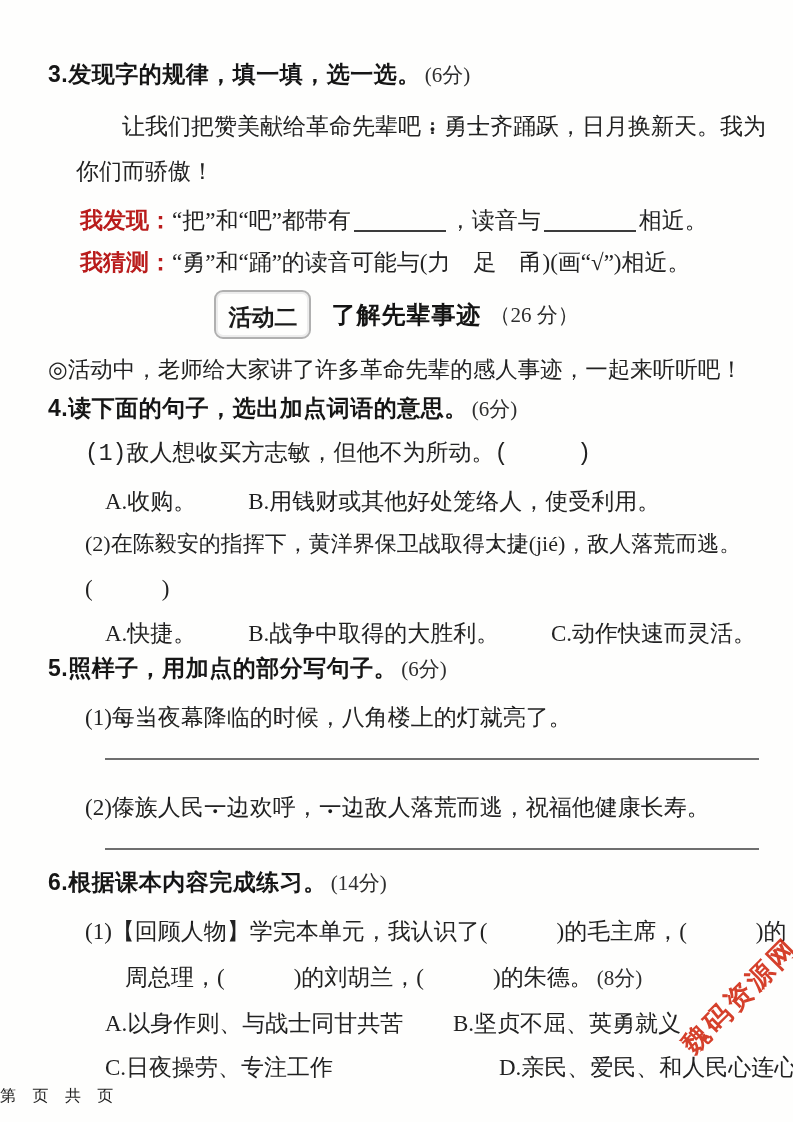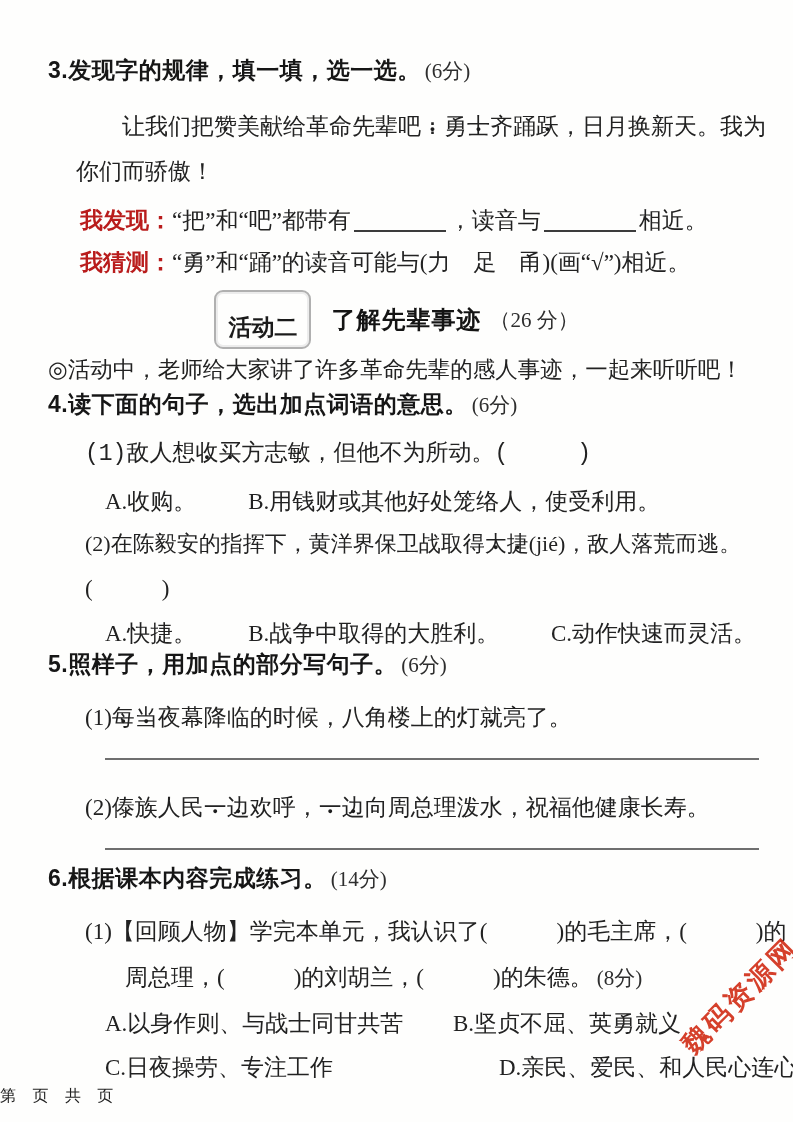--- a/index.html
+++ b/index.html
@@ -6,41 +6,41 @@
   body { background:#ffffff; }
   .page {
     position:relative; width:793px; height:1122px; margin:0 auto;
     background:#fefefd; color:#1d1d1d; overflow:hidden;
   }
 
   .abs { position:absolute; }
 
   
   .stem { font-family:"Liberation Sans","DejaVu Sans",sans-serif; font-weight:bold;
-          font-size:23px; line-height:25px; letter-spacing:0.5px; color:#161616;text-align:center; }
+          font-size:23px; line-height:32px; letter-spacing:0.5px; color:#161616;text-align:center; }
   .score { font-family:"Liberation Serif","DejaVu Serif",serif; font-weight:normal;
            font-size:21px; color:#2e2e2e; letter-spacing:0; margin-left:4px; }
 
   
   .bodyline { font-family:"Liberation Serif","DejaVu Serif",serif; font-size:23px;
               line-height:44px; color:#222; white-space:nowrap; }
   .wrapline { white-space:normal; }
 
   .q3-stem   { top:58px;  left:48px; }
   .q3-para   { top:104px; left:76px; width:692px; line-height:45px; text-indent:46px; white-space:normal; }
   .q3-found  { top:198px; left:80px; }
   .q3-guess  { top:240px; left:80px; }
   .flabel { font-family:"Liberation Sans","DejaVu Sans",sans-serif; font-weight:bold; color:#b91c1c; }
 
   .blank { display:inline-block; width:92px; height:24px;
            border-bottom:2px solid #3c3c3c; vertical-align:-4px; margin:0 3px; }
 
   .activity-row { top:290px; left:0; width:100%; text-align:center; }
   .activity-badge { display:inline-block; border:2px solid #b0b0b0; border-radius:9px;
-                    box-shadow:inset 0 0 0 2px #ececec; padding:20px 12px 4px 12px;
+                    box-shadow:inset 0 0 0 2px #ececec; padding:10px 12px 4px 12px;
                     font-family:"Liberation Sans","DejaVu Sans",sans-serif; font-weight:bold;
                     font-size:23px; color:#1a1a1a; margin-right:16px; vertical-align:middle; }
   .activity-title { font-family:"Liberation Sans","DejaVu Sans",sans-serif; font-weight:bold;
                     font-size:24px; color:#141414; vertical-align:middle; letter-spacing:1px; }
   .activity-score { font-family:"Liberation Serif","DejaVu Serif",serif; font-size:21px;
                     color:#2e2e2e; vertical-align:middle; margin-left:4px;margin-top:44px; }
 
   .intro { top:348px; left:48px; width:720px; font-size:22.5px; }
 
   .q4-stem  { top:392px; left:48px; }
@@ -115,21 +115,21 @@
     <span class="opt">A.快捷。</span>
     <span class="opt">B.战争中取得的大胜利。</span>
     <span class="opt">C.动作快速而灵活。</span>
   </div>
 
   <div class="abs stem q5-stem"><span>5.</span><span>照样子，用加点的部分写句子。</span><span class="score">(6分)</span></div>
 
   <div class="abs bodyline q5-p1"><span>(1)</span><span class="em">每</span><span class="em">当</span><span>夜幕降临的时候，八角楼上的灯</span><span class="em">就</span><span>亮了。</span></div>
   <div class="abs answer-line q5-l1"></div>
 
-  <div class="abs bodyline q5-p2"><span>(2)傣族人民</span><span class="em">一</span><span class="em">边</span><span>欢呼，</span><span class="em">一</span><span class="em">边</span><span>向周总理泼水，祝福他健康长寿。</span></div>
+  <div class="abs bodyline q5-p2"><span>(2)傣族人民</span><span class="em">一</span><span class="em">边</span><span>欢呼，</span><span class="em">一</span><span class="em">边</span><span>敌人落荒而逃，祝福他健康长寿。</span></div>
   <div class="abs answer-line q5-l2"></div>
 
   <div class="abs stem q6-stem"><span>6.</span><span>根据课本内容完成练习。</span><span class="score">(14分)</span></div>
 
   <div class="abs bodyline q6-l1">(1)【回顾人物】学完本单元，我认识了(　　　)的毛主席，(　　　)的</div>
   <div class="abs bodyline q6-l2"><span>周总理，(　　　)的刘胡兰，(　　　)的朱德。</span><span class="score">(8分)</span></div>
 
   <div class="abs bodyline q6-opts q6-row1">
     <span class="q6-opt-left">A.以身作则、与战士同甘共苦</span>
     <span>B.坚贞不屈、英勇就义</span>

